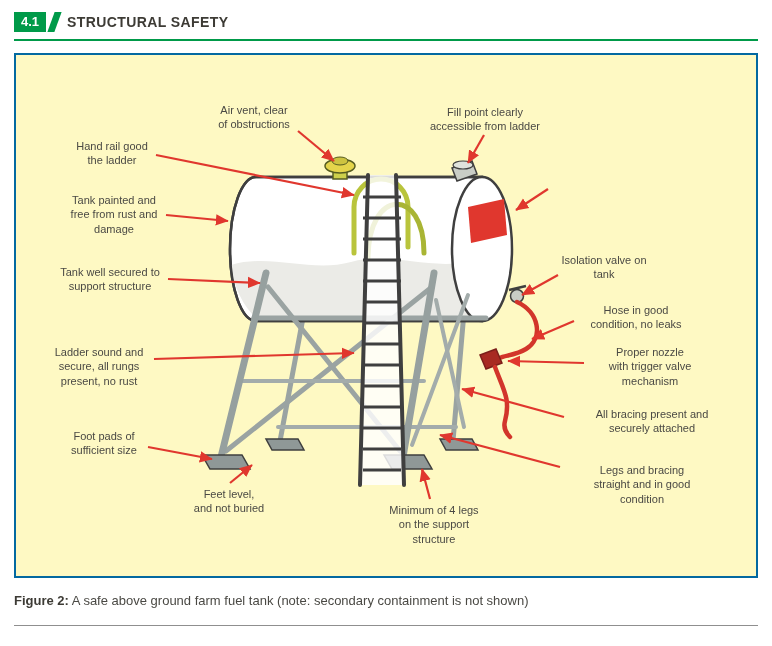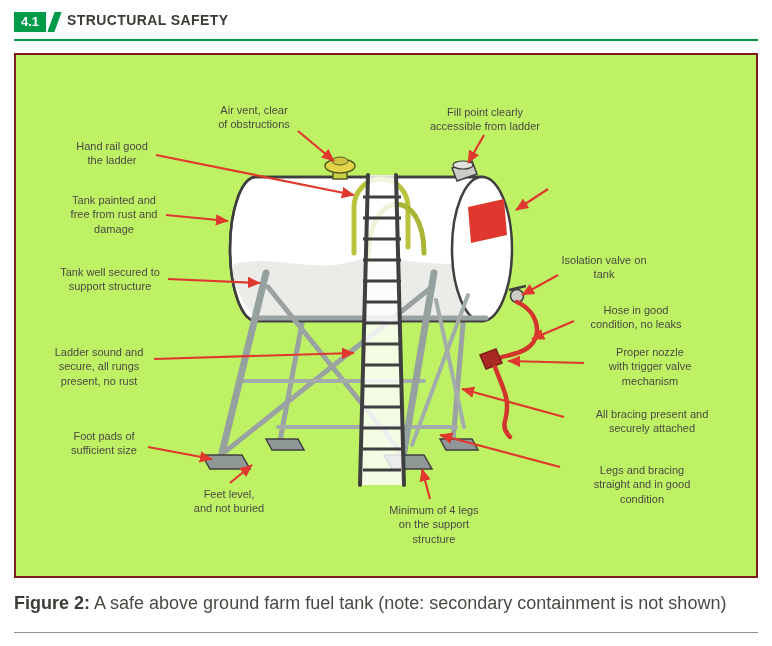--- a/index.html
+++ b/index.html
@@ -5,39 +5,39 @@
   * { box-sizing: border-box; }
   html,body { margin:0; padding:0; }
   body {
     width:772px; height:646px; background:#ffffff;
     font-family:"Liberation Sans", sans-serif; color:#46453f;
     overflow:hidden;
   }
   .page { padding:12px 14px 0 14px; }
 
   
-  .hdr { display:flex; align-items:flex-start; gap:9px; }
+  .hdr { display:flex; align-items:center; gap:9px; }
   .badge {
     background:var(--accent_green,#009A49); color:#fff; font-weight:bold;
     font-size:13px; padding:3px 7px 4px 7px; line-height:1;
   }
   .badge-slash {
     width:7px; height:20px; background:var(--accent_green,#009A49);
     transform:skewX(-20deg); margin-left:-4px;
   }
   .title {
     font-size:14px; font-weight:bold; letter-spacing:0.4px;
     color:#3d3b35; margin:0;
   }
   .green-rule { height:2px; background:var(--accent_green,#009A49); margin-top:7px; }
 
   
   .figure-box {
     position:relative; margin-top:12px; width:744px; height:525px;
-    border:2px solid #7f1d1d; background:#bef264;
+    border:2px solid #0369a1; background:#fef9c3;
   }
   svg.scene { position:absolute; left:0; top:0; width:744px; height:525px; }
 
   .callout {
     position:absolute; transform:translateX(-50%);
     text-align:center; font-size:11px; line-height:1.3;
     white-space:pre; color:#4a4944;
   }
 
   
@@ -51,21 +51,21 @@
   .rail { stroke:#3f3f3f; stroke-width:4; stroke-linecap:round; }
   .rung { stroke:#3f3f3f; stroke-width:3; }
   .hoop { stroke:#b9c43c; stroke-width:5; fill:none; stroke-linecap:round; }
   .hoop2 { stroke:#a9b534; stroke-width:5; fill:none; stroke-linecap:round; }
   .hose { stroke:#d2352b; stroke-width:4.5; fill:none; stroke-linecap:round; }
   .arrow { stroke:var(--arrow_red,#E0372E); stroke-width:2.2; fill:none; }
   #arr path { fill:var(--arrow_red,#E0372E); }
   .redlabel { fill:#e0372e; }
 
   
-  .caption { margin-top:15px; font-size:18px; color:#4a4944; }
+  .caption { margin-top:15px; font-size:13px; color:#4a4944; }
   .caption b { color:#3d3b35; }
   .bottom-rule { border-top:1.5px solid #8f8f8f; margin-top:17px; }
 </style>
 </head>
 <body>
 
 <div class="page">
 
   <div class="hdr">
     <span class="badge">4.1</span>

